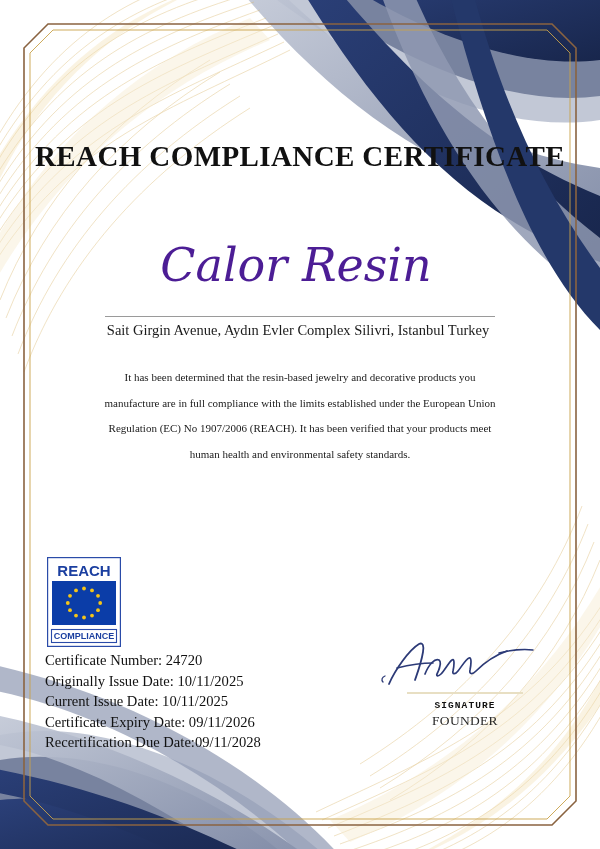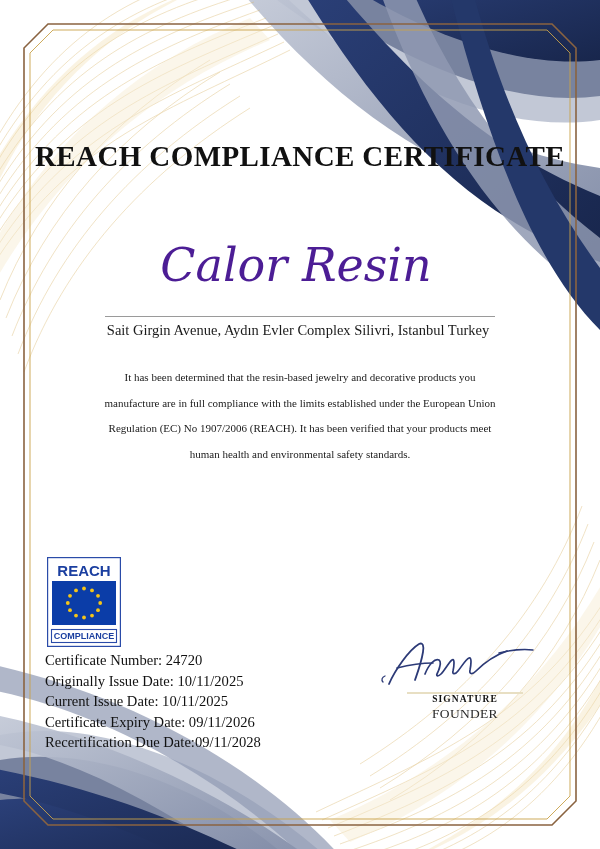--- a/index.html
+++ b/index.html
@@ -133,21 +133,22 @@
     height: 46px;
     width: 200px;
   }
   .sign-rule {
     margin: 2px auto 0 auto;
     width: 116px;
     height: 2px;
     background: #e8dfc3;
   }
   .sign-label {
-    font-family: Liberation Serif, serif;
+    margin-top: 6px;
+    font-family: Liberation Mono, monospace;
     font-weight: bold;
     font-size: 9.5px;
     letter-spacing: 1.1px;
     color: #111111;
   }
   .sign-name {
     margin-top: 11px;
     font-weight: bold;
     font-size: 17px;
     color: #111111;

